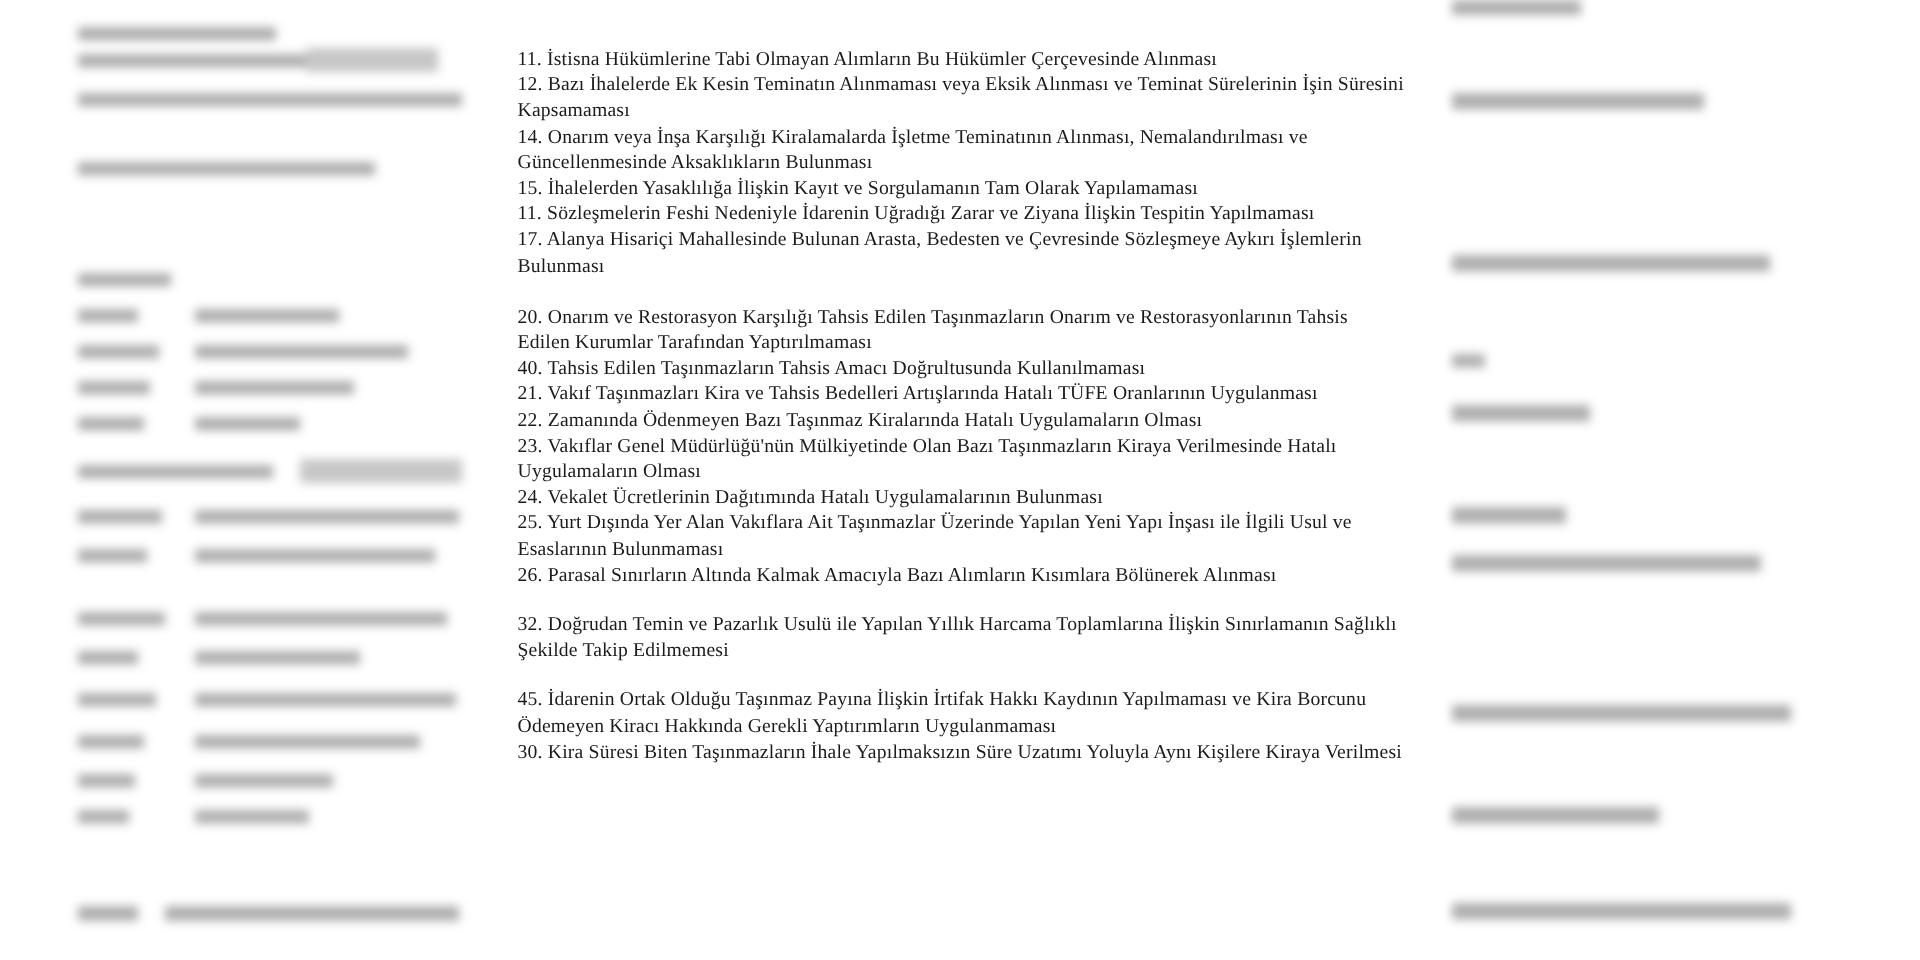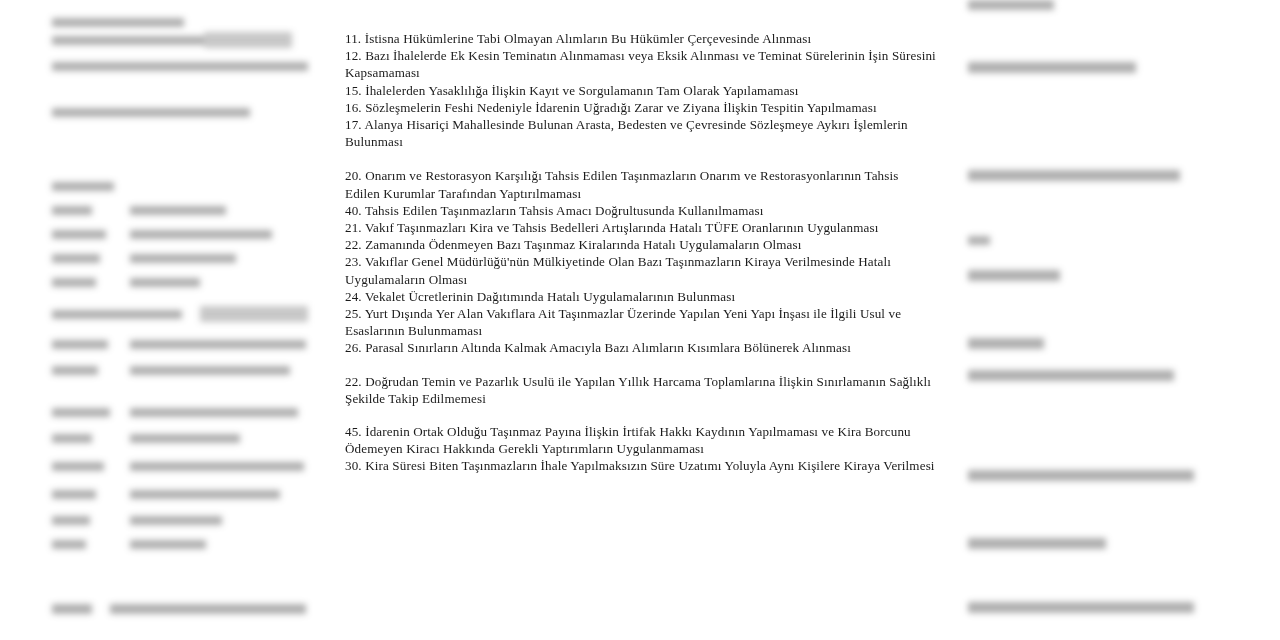--- a/index.html
+++ b/index.html
@@ -125,33 +125,34 @@
     <div class="blur-line" style="left:8px;   top:370px; width:206px; height:11px;"></div>
     <div class="blur-line" style="left:8px;   top:470px; width:226px; height:11px;"></div>
     <div class="blur-line" style="left:8px;   top:538px; width:138px; height:11px;"></div>
     <div class="blur-line" style="left:8px;   top:602px; width:226px; height:11px;"></div>
   </div>
 
   <div id="doc">
     <ul class="doc-list">
       <li class="doc-item">11. İstisna Hükümlerine Tabi Olmayan Alımların Bu Hükümler Çerçevesinde Alınması</li>
       <li class="doc-item">12. Bazı İhalelerde Ek Kesin Teminatın Alınmaması veya Eksik Alınması ve Teminat Sürelerinin İşin Süresini Kapsamaması</li>
+      <li class="doc-item">14. Onarım veya İnşa Karşılığı Kiralamalarda İşletme Teminatının Alınması, Nemalandırılması ve Güncellenmesinde Aksaklıkların Bulunması</li>
       <li class="doc-item">15. İhalelerden Yasaklılığa İlişkin Kayıt ve Sorgulamanın Tam Olarak Yapılamaması</li>
-      <li class="doc-item">16. Sözleşmelerin Feshi Nedeniyle İdarenin Uğradığı Zarar ve Ziyana İlişkin Tespitin Yapılmaması</li>
+      <li class="doc-item">11. Sözleşmelerin Feshi Nedeniyle İdarenin Uğradığı Zarar ve Ziyana İlişkin Tespitin Yapılmaması</li>
       <li class="doc-item">17. Alanya Hisariçi Mahallesinde Bulunan Arasta, Bedesten ve Çevresinde Sözleşmeye Aykırı İşlemlerin Bulunması</li>
       <li class="gap-sm"></li>
       <li class="doc-item">20. Onarım ve Restorasyon Karşılığı Tahsis Edilen Taşınmazların Onarım ve Restorasyonlarının Tahsis Edilen Kurumlar Tarafından Yaptırılmaması</li>
       <li class="doc-item">40. Tahsis Edilen Taşınmazların Tahsis Amacı Doğrultusunda Kullanılmaması</li>
       <li class="doc-item">21. Vakıf Taşınmazları Kira ve Tahsis Bedelleri Artışlarında Hatalı TÜFE Oranlarının Uygulanması</li>
       <li class="doc-item">22. Zamanında Ödenmeyen Bazı Taşınmaz Kiralarında Hatalı Uygulamaların Olması</li>
       <li class="doc-item">23. Vakıflar Genel Müdürlüğü'nün Mülkiyetinde Olan Bazı Taşınmazların Kiraya Verilmesinde Hatalı Uygulamaların Olması</li>
       <li class="doc-item">24. Vekalet Ücretlerinin Dağıtımında Hatalı Uygulamalarının Bulunması</li>
       <li class="doc-item">25. Yurt Dışında Yer Alan Vakıflara Ait Taşınmazlar Üzerinde Yapılan Yeni Yapı İnşası ile İlgili Usul ve Esaslarının Bulunmaması</li>
       <li class="doc-item">26. Parasal Sınırların Altında Kalmak Amacıyla Bazı Alımların Kısımlara Bölünerek Alınması</li>
       <li class="gap-xs"></li>
-      <li class="doc-item">22. Doğrudan Temin ve Pazarlık Usulü ile Yapılan Yıllık Harcama Toplamlarına İlişkin Sınırlamanın Sağlıklı Şekilde Takip Edilmemesi</li>
+      <li class="doc-item">32. Doğrudan Temin ve Pazarlık Usulü ile Yapılan Yıllık Harcama Toplamlarına İlişkin Sınırlamanın Sağlıklı Şekilde Takip Edilmemesi</li>
       <li class="gap-xs"></li>
       <li class="doc-item">45. İdarenin Ortak Olduğu Taşınmaz Payına İlişkin İrtifak Hakkı Kaydının Yapılmaması ve Kira Borcunu Ödemeyen Kiracı Hakkında Gerekli Yaptırımların Uygulanmaması</li>
       <li class="doc-item">30. Kira Süresi Biten Taşınmazların İhale Yapılmaksızın Süre Uzatımı Yoluyla Aynı Kişilere Kiraya Verilmesi</li>
     </ul>
   </div>
 
 </div>
 
 </body></html>

